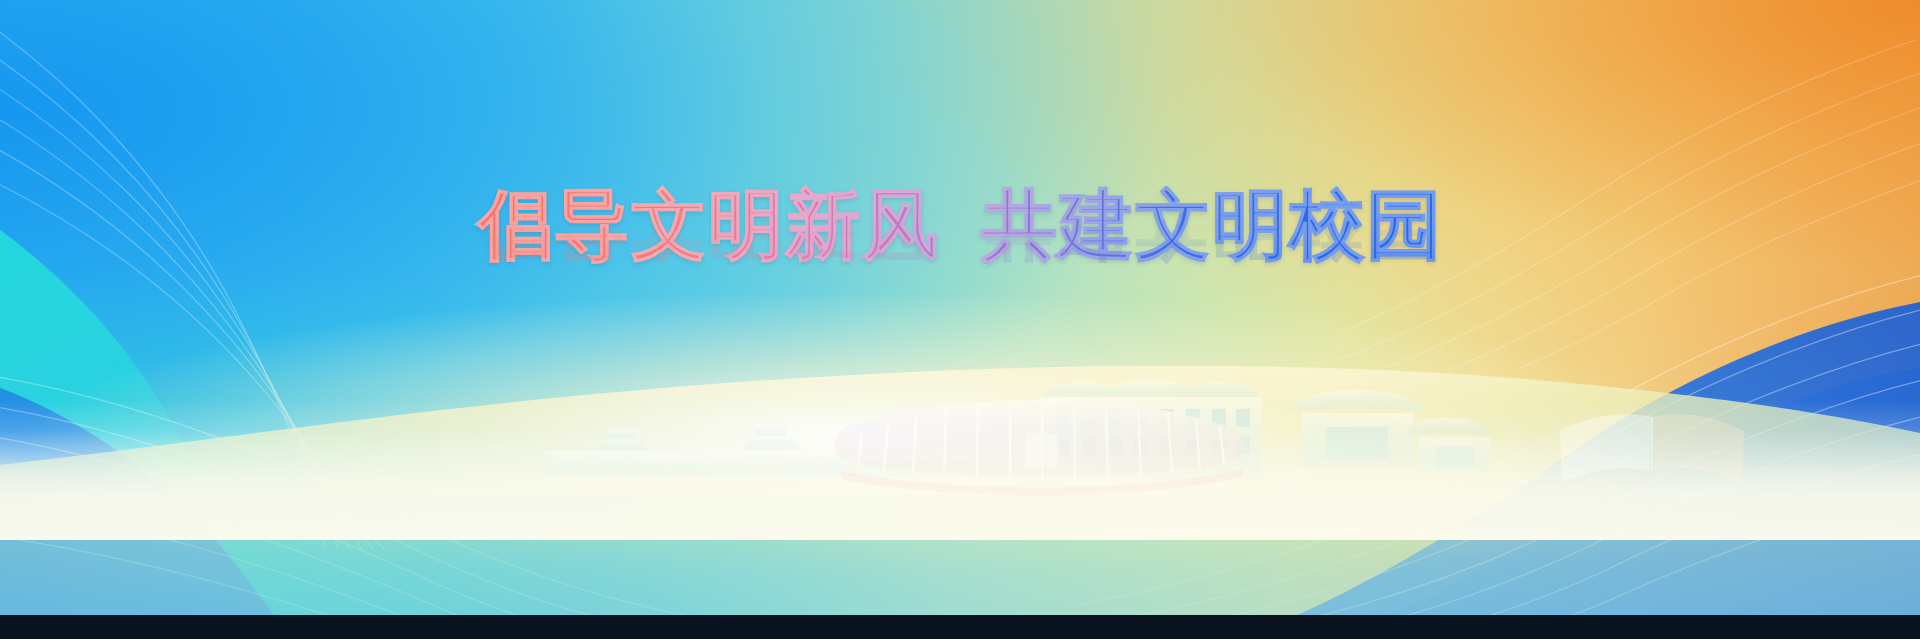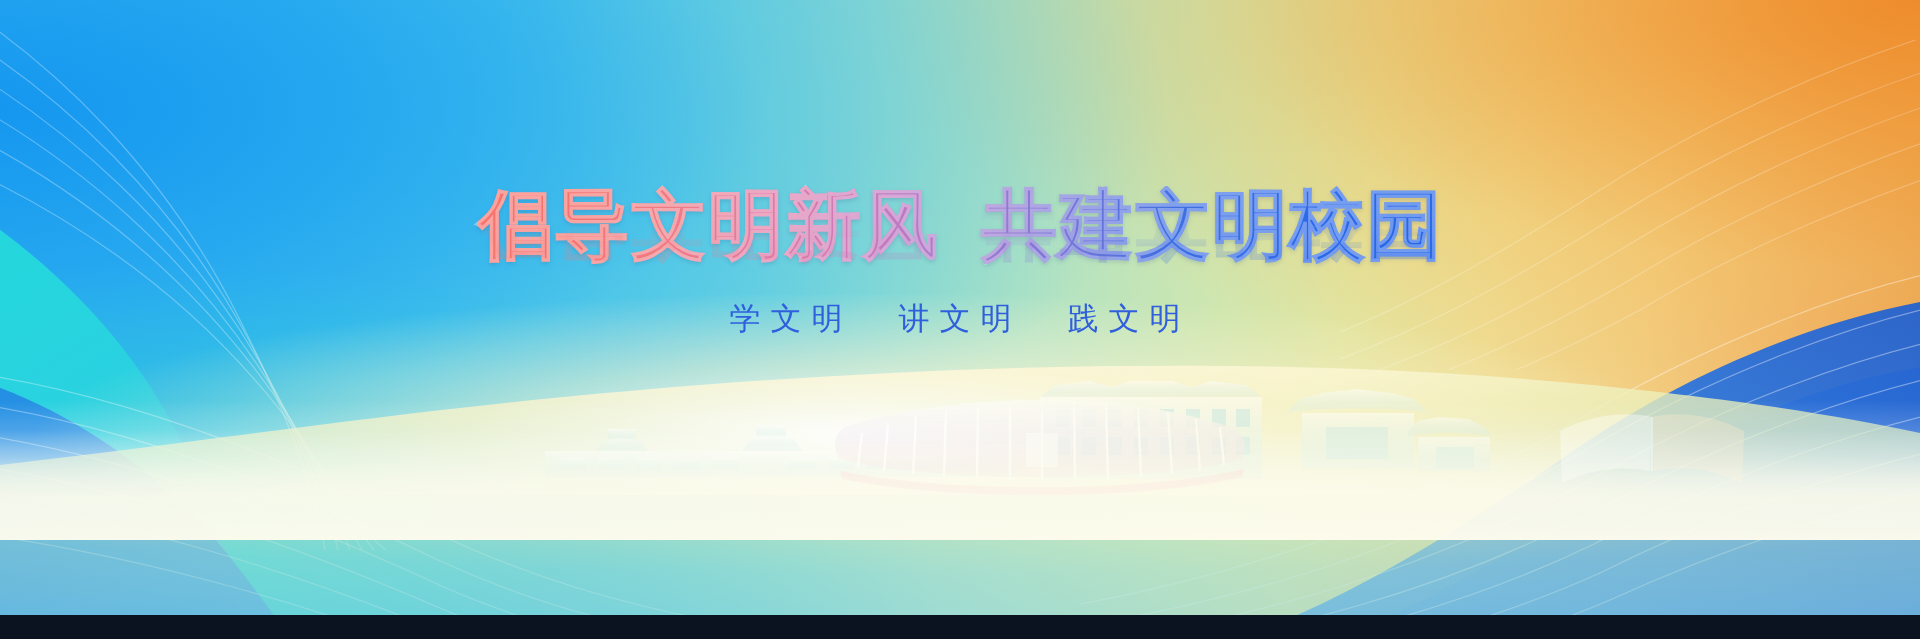--- a/index.html
+++ b/index.html
@@ -356,16 +356,15 @@
   <div id="skyline-mask"></div>
 
   <div id="text-block">
 
     <div id="headline-wrap">
       <h1 id="headline"><span>倡导文明新风</span><span class="gap"></span><span>共建文明校园</span></h1>
 
       <div id="headline-reflection" aria-hidden="true"><span>倡导文明新风</span><span class="gap"></span><span>共建文明校园</span></div>
     </div>
 
-    <p id="subtitle"><span class="sub-item">学文明</span><span class="sgap"></span><span class="sub-item">讲文明</span><span class="sgap"></span><span class="sub-item">践文明</span></p>
   </div>
 
 </div>
 
 </body></html>

